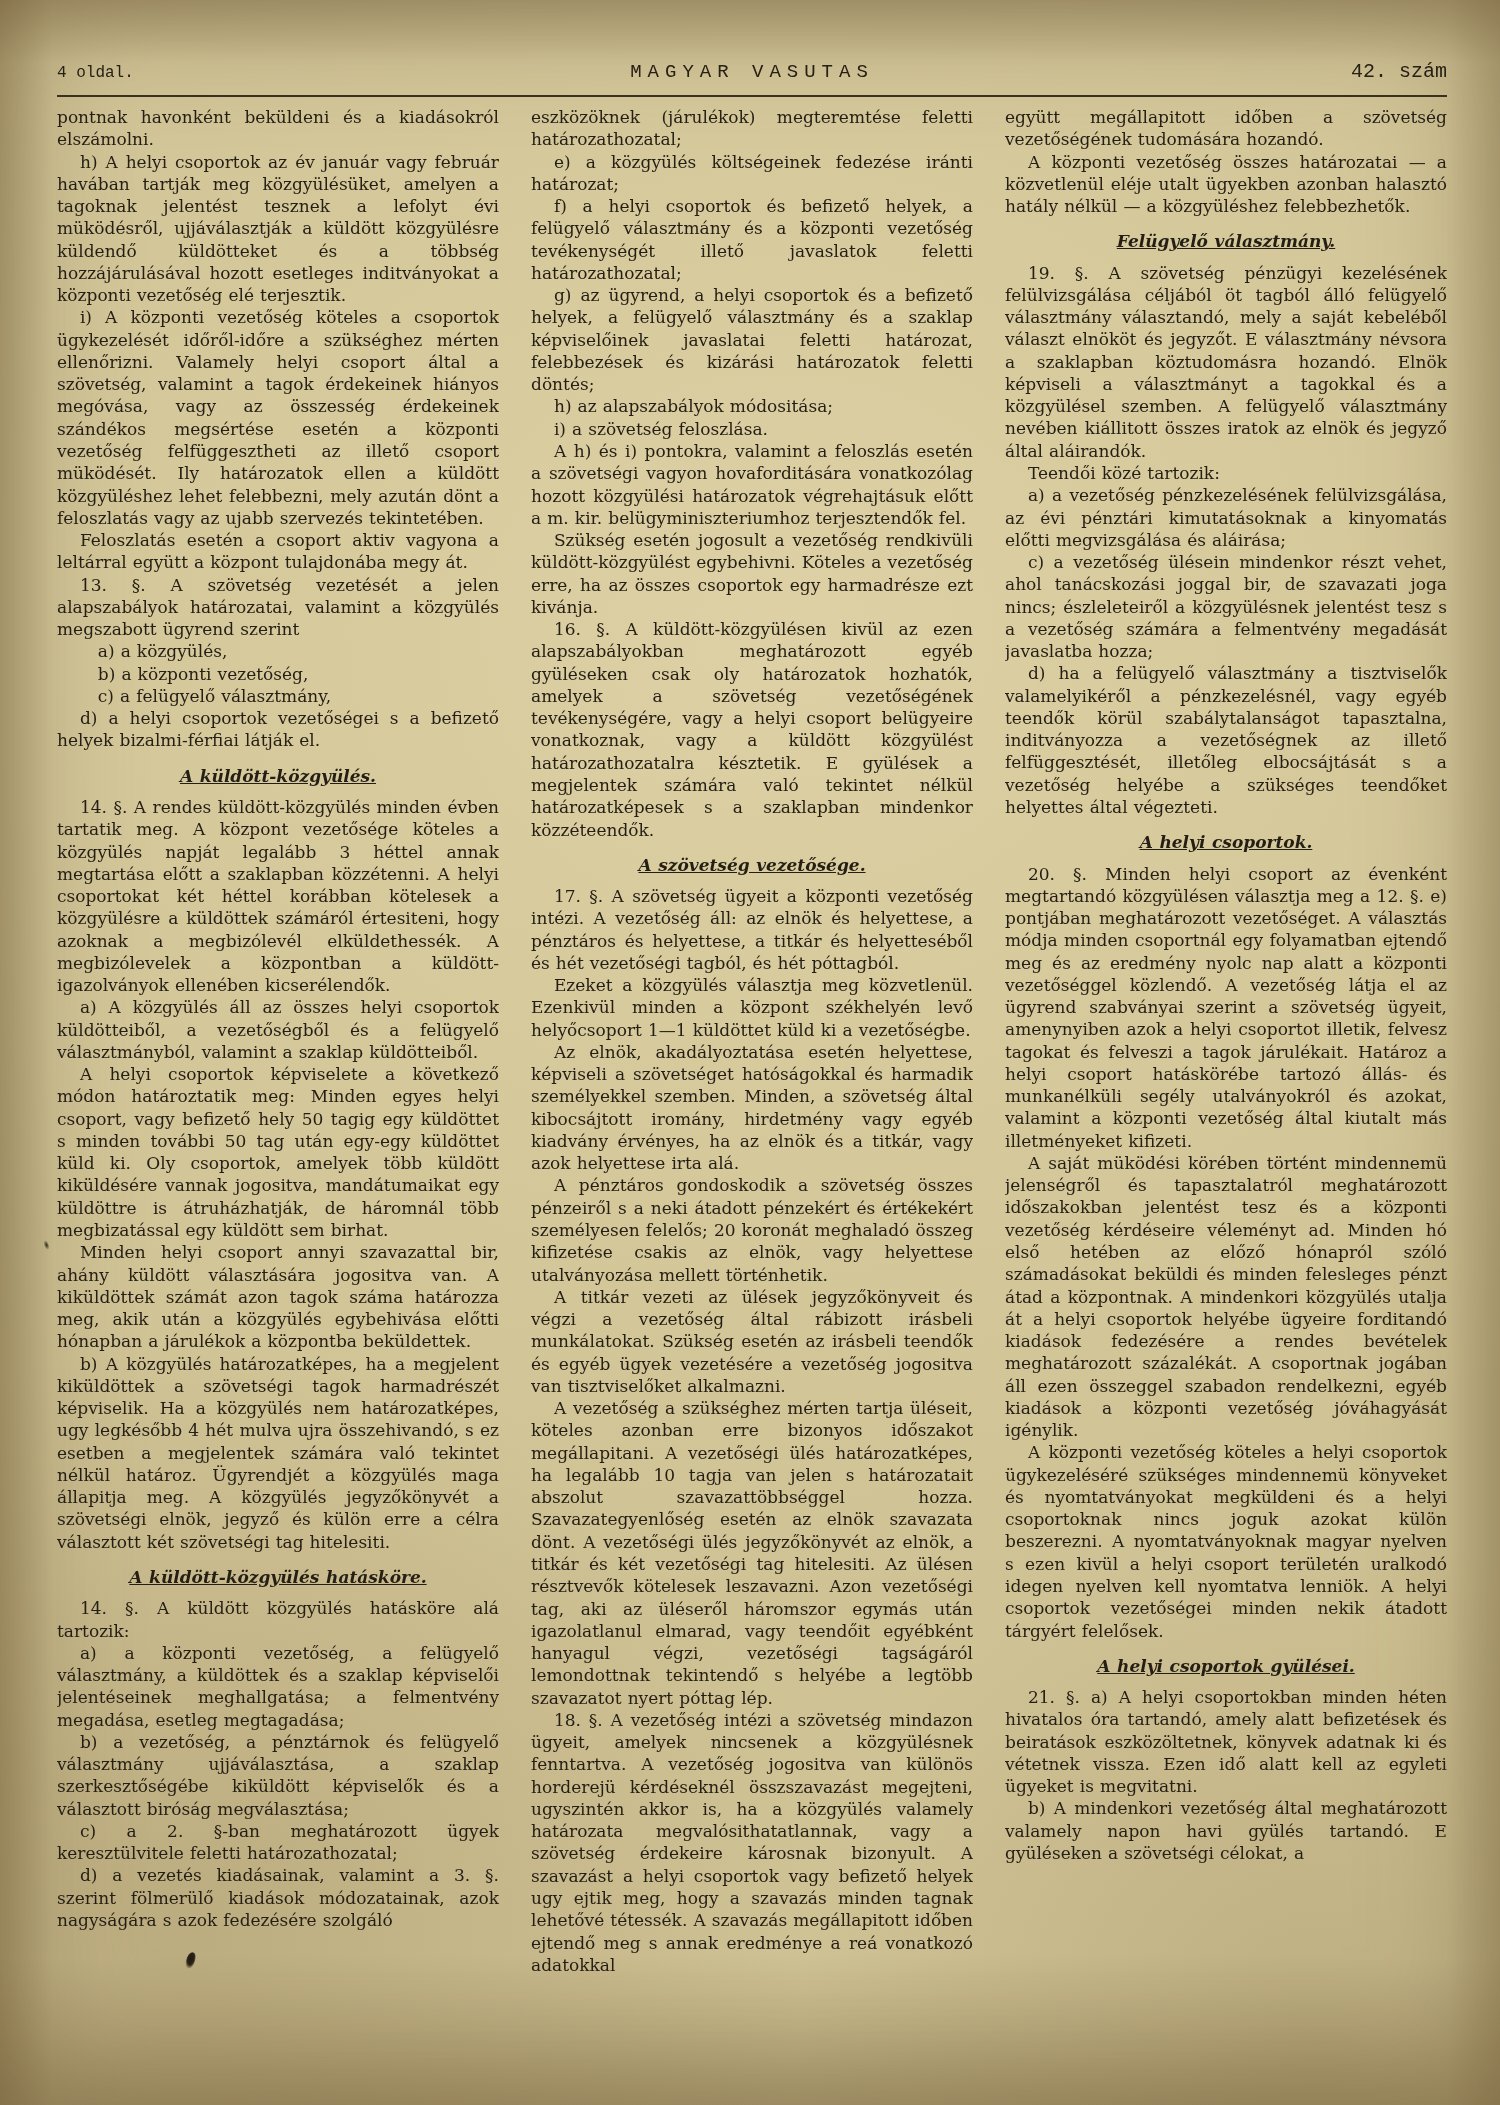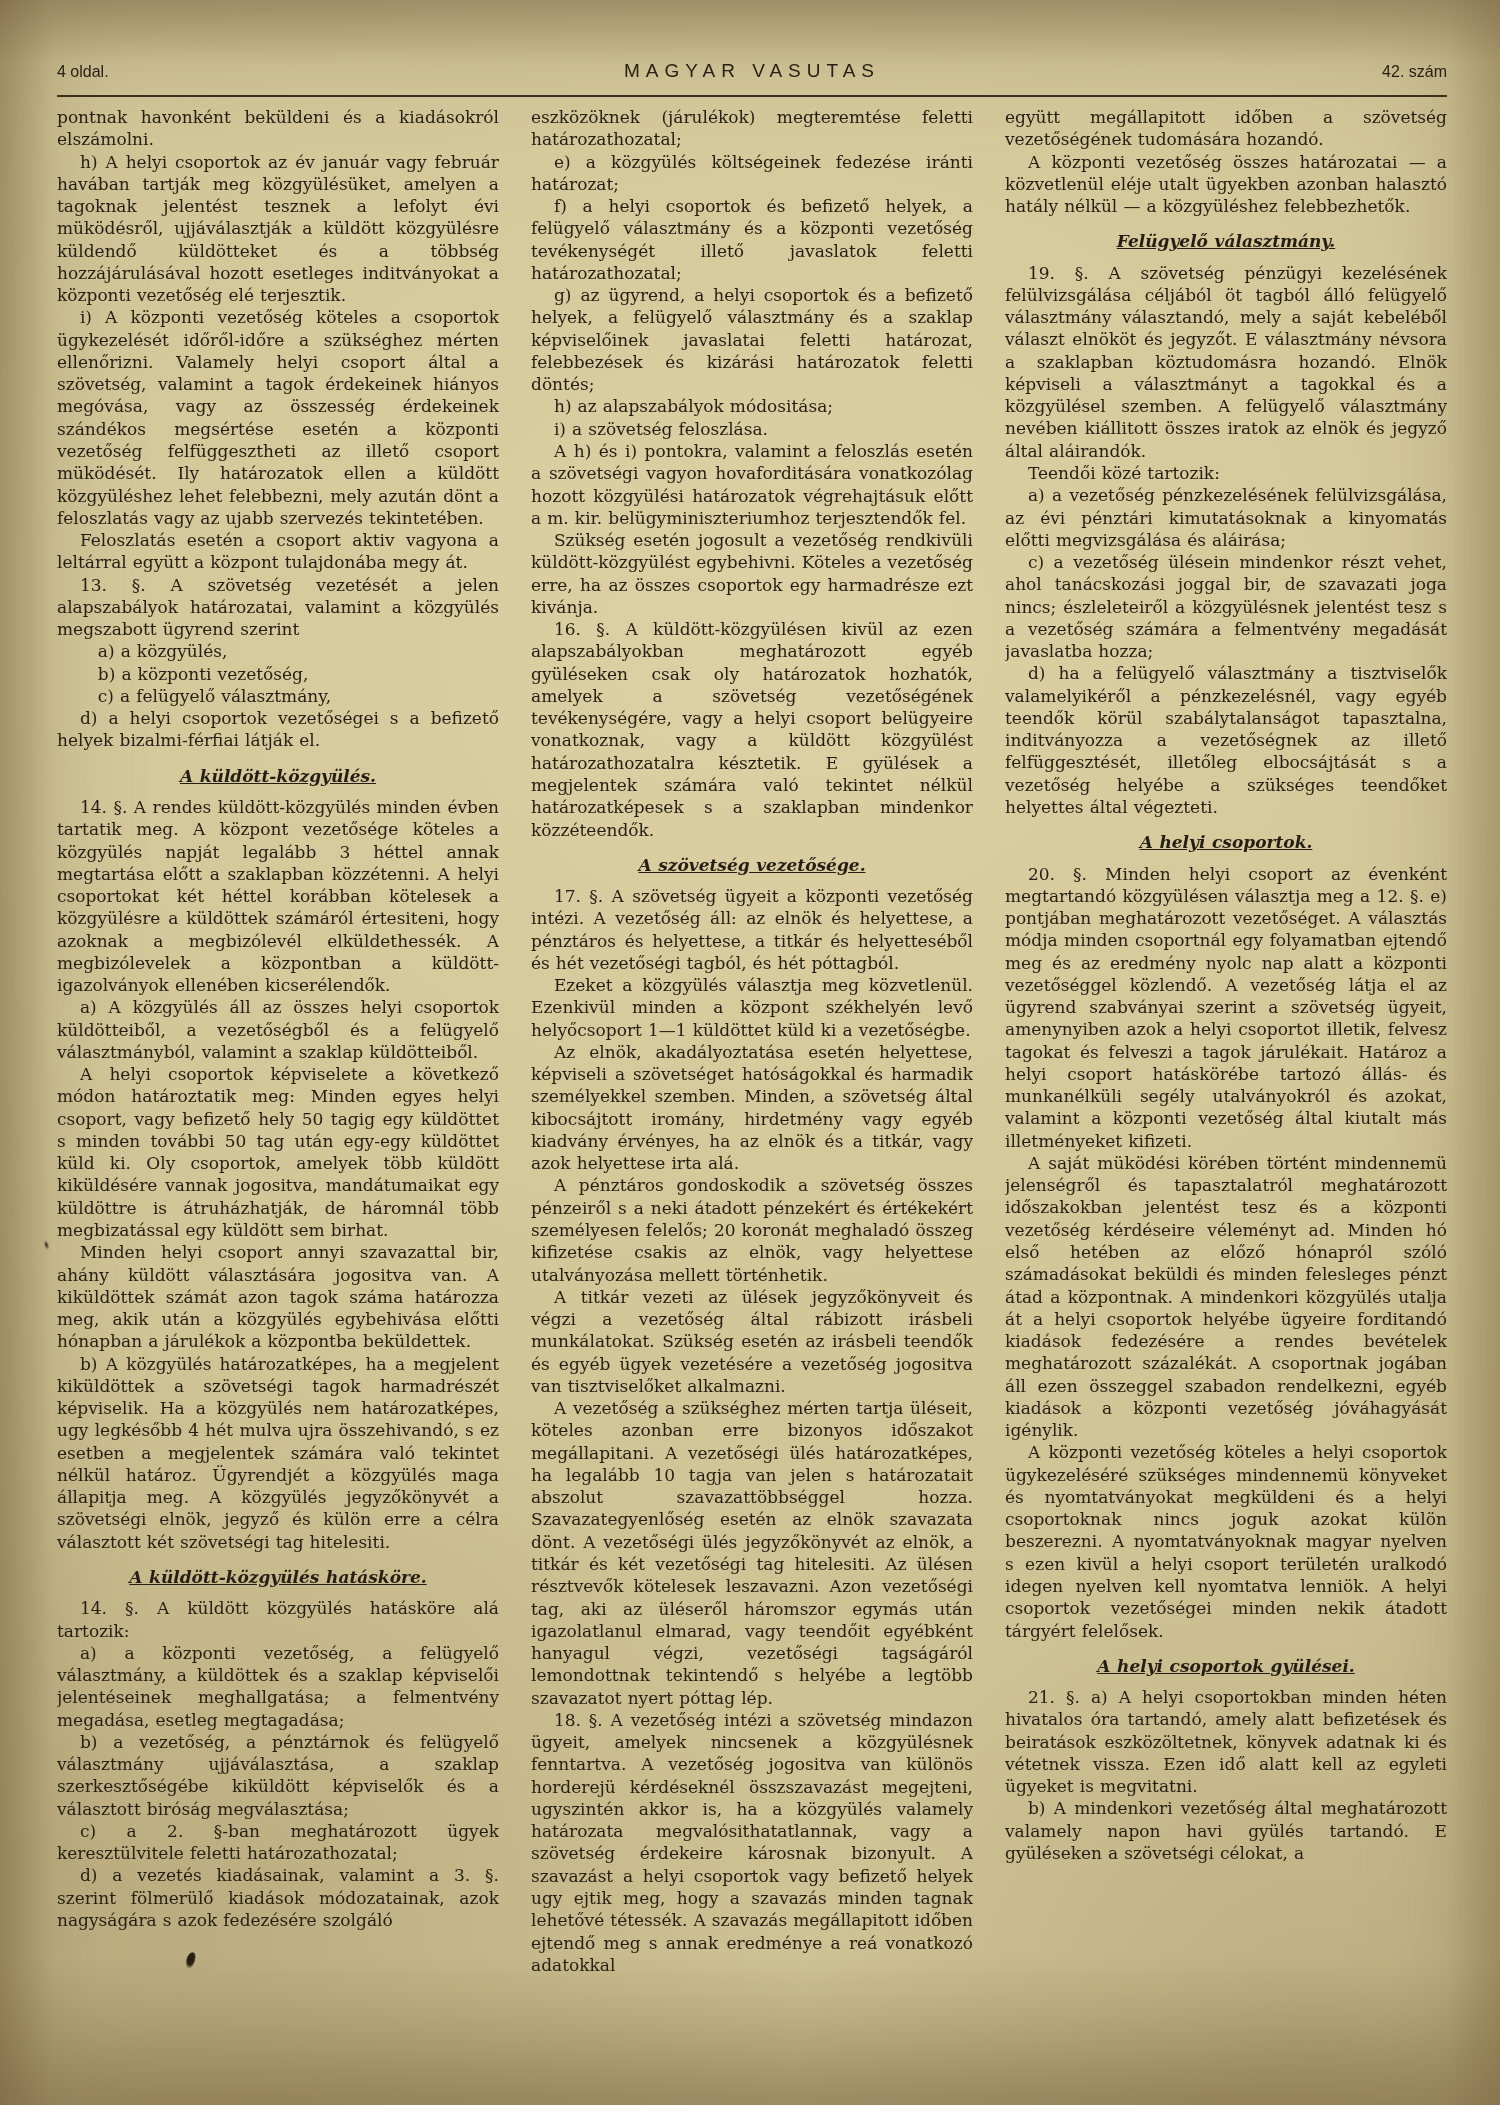--- a/index.html
+++ b/index.html
@@ -20,31 +20,31 @@
       linear-gradient(180deg, rgba(100,78,42,0.34) 0%, rgba(100,78,42,0) 3%, rgba(100,78,42,0) 93%, rgba(100,78,42,0.30) 100%),
       #cfc294;
     box-shadow: inset 0 0 110px 28px rgba(96,76,40,0.34);
   }
   .header {
     position: absolute;
     left: 57px; right: 53px; top: 60px;
     display: grid;
     grid-template-columns: 1fr auto 1fr;
     align-items: baseline;
-    font-family: Liberation Sans, sans-serif;
+    font-family: Liberation Mono, monospace;
     color: #272015;
   }
   .header .page-label { justify-self: start; font-size: 16px; }
   .header .masthead {
     justify-self: center;
     font-size: 19px;
     letter-spacing: 6px;
     font-weight: 500;
   }
-  .header .issue-label { justify-self: end; font-size: 16px; }
+  .header .issue-label { justify-self: end; font-size: 20px; }
   .header-rule {
     position: absolute;
     left: 57px; right: 53px; top: 95px;
     height: 0;
     border-top: 2px solid #39301f;
   }
   .columns {
     position: absolute;
     left: 57px; right: 53px; top: 106px;
     height: 1900px;

